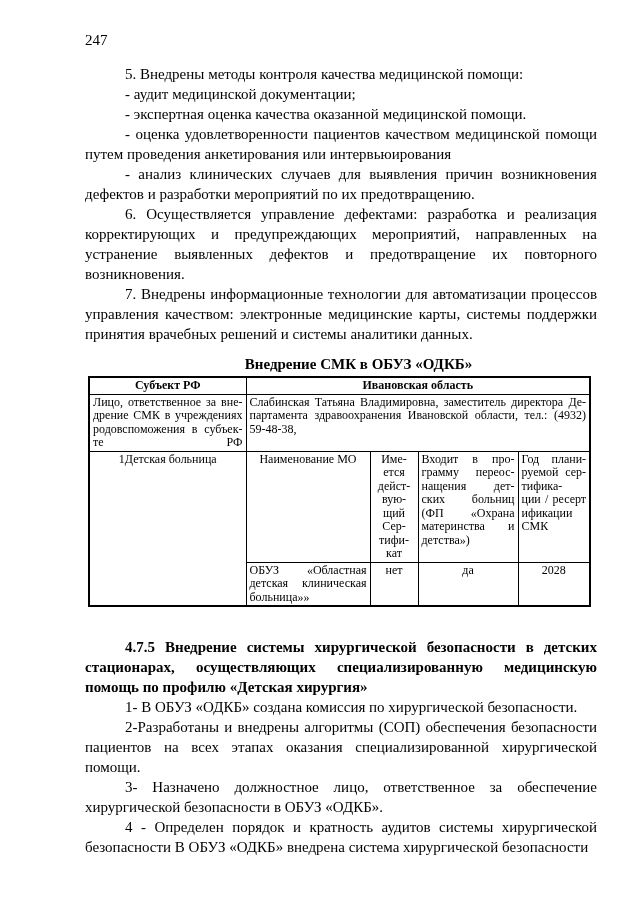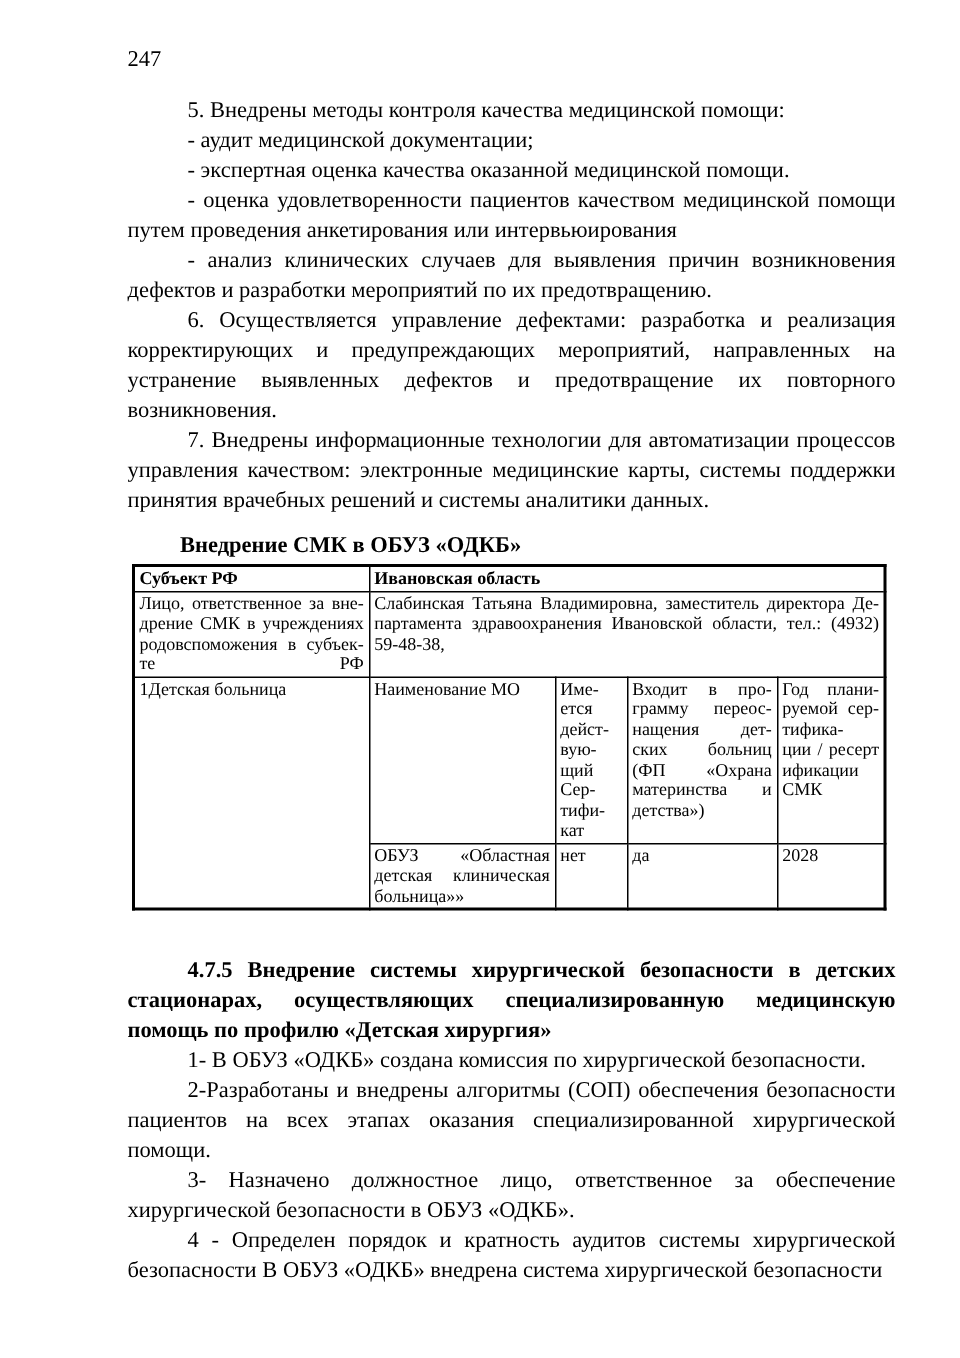--- a/index.html
+++ b/index.html
@@ -22,34 +22,36 @@
     margin:0;
     font-size:15px; line-height:20px;
     text-align:justify;
     text-indent:40px;
   }
   .b { font-weight:bold; }
   .tbl-title {
     font-size:15px; line-height:20px;
     font-weight:bold;
     margin:10px 0 2px 35px;
+    text-align:center;
   }
   table.smk {
     border-collapse:collapse;
     table-layout:fixed;
     width:501px;
     margin-left:3px;
     border:2px solid #000;
   }
   table.smk td {
     border:1px solid #000;
     vertical-align:top;
     padding:1px 3px;
     font-size:12px; line-height:13.5px;
     overflow:hidden;
+    text-align:center;
   }
   .pre { white-space:pre-line; }
   .jl  { text-align:justify; text-align-last:justify; }
   .r1 { height:16px; }
   .r2 { height:52px;padding-left:12px; }
   .r3 { height:110px;margin-left:28px; }
   .r4 { height:42px; }
   .heading { margin-top:30px; }
 </style>
 </head>

